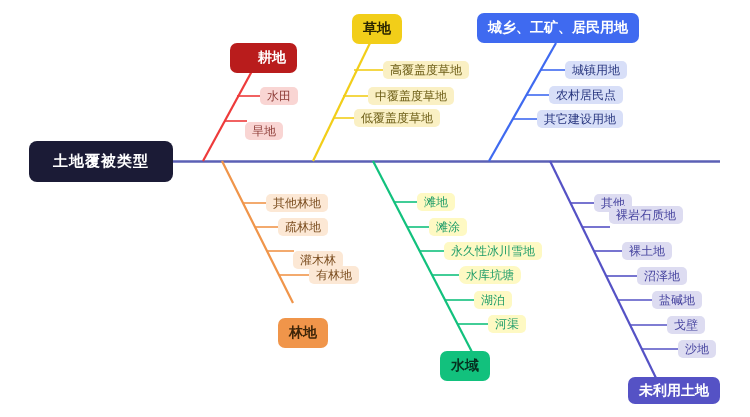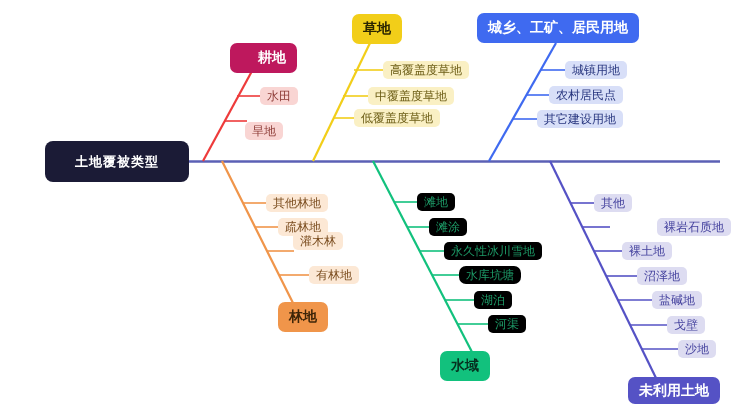--- a/index.html
+++ b/index.html
@@ -7,35 +7,35 @@
     position:relative;width:750px;height:417px;background:#ffffff;overflow:hidden;
     font-family:"Liberation Sans","DejaVu Sans",sans-serif;
   }
   .lines{position:absolute;left:0;top:0;z-index:0;}
   .node{
     position:absolute;z-index:1;white-space:nowrap;box-sizing:border-box;
     display:flex;align-items:center;justify-content:center;
   }
   .root{
     left:29px;top:141px;width:144px;height:41px;background:#1b1b36;color:#ffffff;
-    font-size:13px;font-weight:600;border-radius:8px;letter-spacing:1px;margin-left:16px;
+    font-size:15px;font-weight:600;border-radius:8px;letter-spacing:1px;
   }
   .parent{font-size:14px;font-weight:600;border-radius:7px;padding:0 11px;height:30px;}
   .child{font-size:12px;font-weight:400;border-radius:5px;padding:0 7px;height:18px;line-height:18px;}
 
-  .p-red{background:#be185d;color:#ffffff;padding-left:28px;}
+  .p-red{background:#b91c1c;color:#ffffff;padding-left:28px;}
   .c-red{background:#f9d5d3;color:#8c3a35;}
   .p-yellow{background:#f2ce19;color:#2b2500;}
   .c-yellow{background:#faf0c4;color:#6b5c14;}
   .p-blue{background:#3f6af0;color:#ffffff;}
   .c-blue{background:#d8dff8;color:#27357e;}
-  .p-orange{background:#f0954a;color:#3d2508;}
+  .p-orange{background:#f0954a;color:#3d2508;margin-top:16px;}
   .c-orange{background:#fce8d5;color:#7a4c1e;}
   .p-green{background:#12c17d;color:#06301f;}
-  .c-green{background:#000000;color:#1d9c68;}
+  .c-green{background:#fef9c3;color:#1d9c68;}
   .p-purple{background:#5552c5;color:#ffffff;}
   .c-purple{background:#dddcf1;color:#45429e;}
 </style>
 </head>
 <body>
 
 <div class="canvas">
 
   <svg class="lines" width="750" height="417" viewBox="0 0 750 417">
 
@@ -91,33 +91,33 @@
   <div class="node parent p-blue" style="left:477px;top:13px;">城乡、工矿、居民用地</div>
 
   <div class="node child c-yellow" style="left:354px;top:109px;">低覆盖度草地</div>
   <div class="node child c-blue" style="left:565px;top:61px;">城镇用地</div>
   <div class="node child c-blue" style="left:549px;top:86px;text-align:right;">农村居民点</div>
   <div class="node child c-blue" style="left:537px;top:110px;">其它建设用地</div>
 
   <div class="node parent p-orange" style="left:278px;top:302px;">林地</div>
   <div class="node child c-orange" style="left:266px;top:194px;">其他林地</div>
   <div class="node child c-orange" style="left:278px;top:218px;">疏林地</div>
-  <div class="node child c-orange" style="left:293px;top:232px;text-align:right;">灌木林</div>
+  <div class="node child c-orange" style="left:293px;top:251px;text-align:right;">灌木林</div>
   <div class="node child c-orange" style="left:309px;top:266px;">有林地</div>
 
   <div class="node parent p-green" style="left:440px;top:351px;">水域</div>
   <div class="node child c-green" style="left:417px;top:193px;">滩地</div>
   <div class="node child c-green" style="left:429px;top:218px;">滩涂</div>
   <div class="node child c-green" style="left:444px;top:242px;">永久性冰川雪地</div>
   <div class="node child c-green" style="left:459px;top:266px;border-radius:7px;">水库坑塘</div>
   <div class="node child c-green" style="left:474px;top:291px;">湖泊</div>
   <div class="node child c-green" style="left:488px;top:315px;">河渠</div>
 
   <div class="node parent p-purple" style="left:628px;top:377px;height:27px;">未利用土地</div>
   <div class="node child c-purple" style="left:594px;top:194px;">其他</div>
-  <div class="node child c-purple" style="left:609px;top:218px;margin-left:48px;">裸岩石质地</div>
+  <div class="node child c-purple" style="left:609px;top:206px;">裸岩石质地</div>
   <div class="node child c-purple" style="left:622px;top:242px;">裸土地</div>
   <div class="node child c-purple" style="left:637px;top:267px;">沼泽地</div>
   <div class="node child c-purple" style="left:652px;top:291px;">盐碱地</div>
   <div class="node child c-purple" style="left:667px;top:316px;">戈壁</div>
   <div class="node child c-purple" style="left:678px;top:340px;">沙地</div>
 
 </div>
 
 </body></html>

